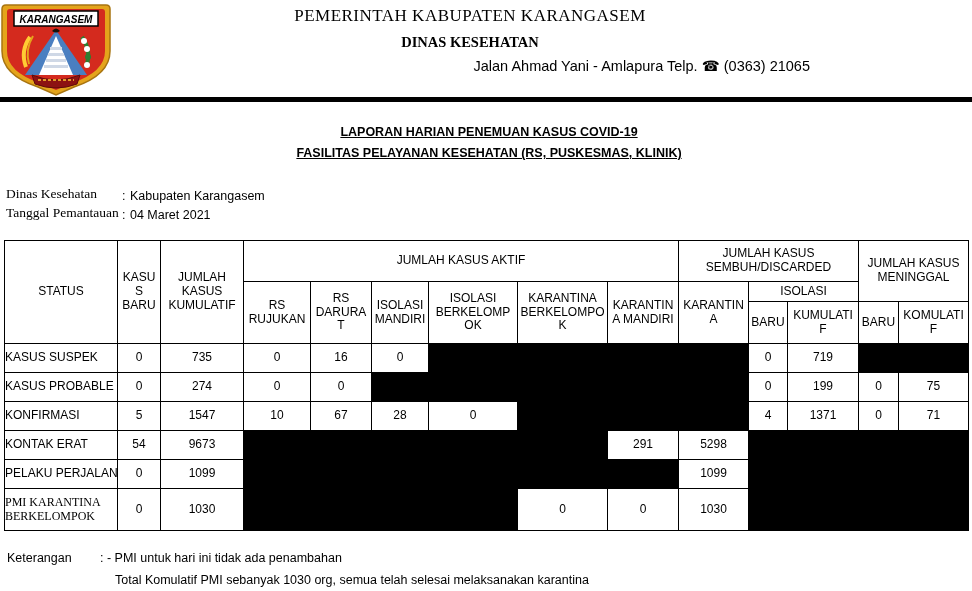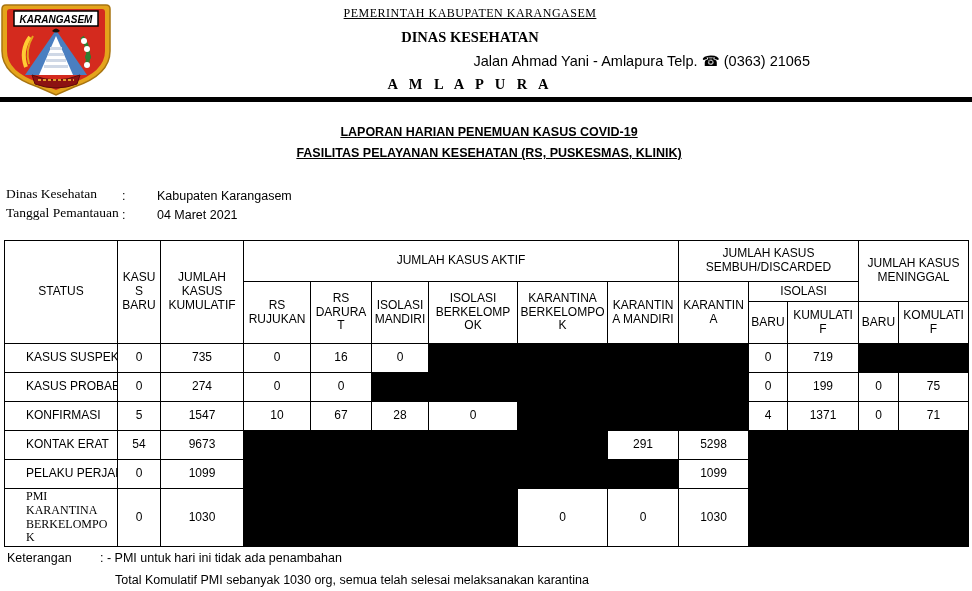--- a/index.html
+++ b/index.html
@@ -4,45 +4,45 @@
 <style>
   html,body { margin:0; padding:0; }
   body {
     width:972px; height:591px; background:#ffffff; position:relative;
     font-family:"Liberation Sans", sans-serif; color:#000;
     overflow:hidden;
   }
   
   .logo { position:absolute; left:0; top:3px; width:112px; height:94px;font-style:italic; }
   .hdr { position:absolute; left:130px; top:2px; width:680px; text-align:center; }
-  .hdr-line1 { font-family:"Liberation Serif", serif; font-size:12px; letter-spacing:.5px; padding-top:4px;text-decoration:underline; }
+  .hdr-line1 { font-family:"Liberation Serif", serif; font-size:17px; letter-spacing:.5px; padding-top:4px; }
   .hdr-line2 { font-family:"Liberation Serif", serif; font-size:14.5px; font-weight:bold; margin-top:8px; }
   .hdr-line3 { font-size:14.5px; margin-top:7px;text-align:right; }
   .hdr-line4 { font-family:"Liberation Serif", serif; font-size:14.5px; font-weight:bold; letter-spacing:4px; margin-top:7px; }
   .rule { position:absolute; left:0; top:97px; width:972px; height:5px; background:#000; }
   
   .title { position:absolute; left:0; top:122px; width:900px; text-align:center;
            font-weight:bold; font-size:12.5px;padding-left:39px; }
   .title div { text-decoration:underline; line-height:21px; }
   
   .info { position:absolute; left:6px; top:186px; }
   .info-row { height:19px; white-space:nowrap; }
   .info-label { display:inline-block; width:116px; overflow:hidden; white-space:nowrap;
                 font-family:"Liberation Serif", serif; font-size:13.5px; vertical-align:top; }
   .info-sep { font-size:12.5px; }
-  .info-val { font-size:12.5px;margin-left:27px; }
+  .info-val { font-size:12.5px; }
   
   table { position:absolute; left:4px; top:240px; width:964px;
           border-collapse:collapse; table-layout:fixed; font-size:12px; }
   th, td { border:1.5px solid #000; padding:1px 2px; text-align:center; vertical-align:middle;
            font-weight:normal; line-height:1.15; overflow:hidden; word-break:break-word; }
   tr.h1 { height:41px; } tr.h2 { height:20px; } tr.h3 { height:42px; }
   tbody tr { height:29px; }
   tbody tr:last-child { height:42px; }
-  td.status { text-align:left; padding-left:21px; white-space:nowrap; }
+  td.status { text-align:left; padding-left:0; white-space:nowrap; }
   tbody tr:last-child td.status { white-space:normal;font-family:Liberation Serif, serif; }
   td.blk { background:#000; border-color:#000; }
   
   .footer { position:absolute; left:7px; top:551px; font-size:12.5px; }
   .ket-label { display:inline-block; width:93px; vertical-align:top; }
   .ket-line2 { margin-left:108px; margin-top:8px; }
 </style>
 </head>
 <body>
 
@@ -68,21 +68,20 @@
       <circle cx="87" cy="62" r="3" fill="#ffffff"></circle>
     <path d="M32 72 q24 10 48 0 l-3 9 q-21 8 -42 0 z" fill="#8c1212" stroke="#5d0b0b" stroke-width="1"></path>
     <path d="M38 77 h36" stroke="#ffcc33" stroke-width="1.5" stroke-dasharray="3 2"></path>
   </svg>
 </div>
 
 <div class="hdr">
   <div class="hdr-line1">PEMERINTAH KABUPATEN KARANGASEM</div>
   <div class="hdr-line2">DINAS KESEHATAN</div>
   <div class="hdr-line3"><span>Jalan Ahmad Yani  - Amlapura Telp.</span> <span>☎</span> <span>(0363) 21065</span></div>
-  <div class="hdr-line4">A M L A P U R A</div>
 </div>
 
 <div class="rule"></div>
 
 <div class="title">
   <div>LAPORAN HARIAN PENEMUAN KASUS COVID-19</div>
   <div>FASILITAS PELAYANAN KESEHATAN (RS, PUSKESMAS, KLINIK)</div>
 </div>
 
 <div class="info">

